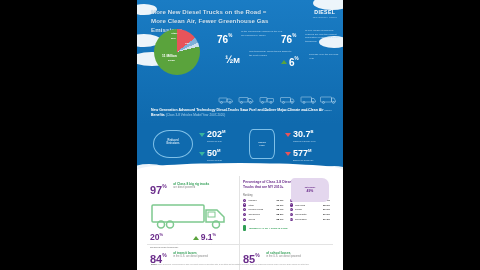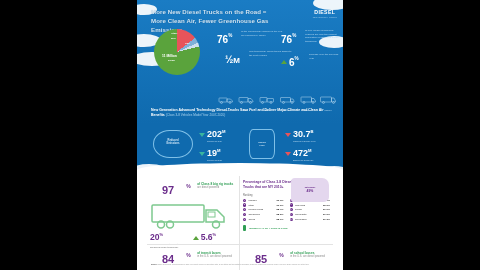--- a/index.html
+++ b/index.html
@@ -65,21 +65,21 @@
   .arrw.up-grn  { border-bottom:4px solid #5aa33c; }
 
   
   .panels { position:relative; width:100%; background:#fff; padding:6px 10px 0; }
   .prow { display:flex; }
   .cell { width:50%; padding:4px 3px 6px; position:relative; }
   .cell.lb { border-right:1px solid #e3e3e3; }
   .prow.top .cell { height:68px; }
   .prow.bot .cell { height:58px; border-top:1px solid #e3e3e3; }
 
-  .hnum { color:#6b2d8b; font-weight:bold; font-size:11px; line-height:1; display:inline-block;margin-left:12px; }
+  .hnum { color:#6b2d8b; font-weight:bold; font-size:11px; line-height:1; display:inline-block; }
   .hcap { display:inline-block; margin-left:2px; vertical-align:top; padding-top:2px; }
   .hcap b { font-size:3.2px; line-height:1.3; display:block; }
   .hcap span { font-size:2.6px; color:#8a8a8a; line-height:1.3; display:block; }
 
   .veh { position:relative; margin:3px 0 2px; height:30px; }
   .subnum { color:#6b2d8b; font-weight:bold; font-size:8.6px; line-height:1; }
   .subnum sup { font-size:4px; vertical-align:super; }
   .subcap { font-size:2.3px; color:#6d6d6d; line-height:1.35; margin-top:1px; }
   .twocol { display:flex; justify-content:space-between; padding-right:4px; }
   .twocol > div { width:48%; }
@@ -231,29 +231,29 @@
           <div>Saved</div>
           <div>Fuel</div>
         </div>
       </div>
 
       <div class="mstat" style="left:62px;top:6px;">
         <div class="mnum"><i class="arrw dn-teal"></i><span>202</span><sup>M</sup></div>
         <div class="mlab" style="margin-left:8px">Tonnes of CO₂</div>
       </div>
       <div class="mstat" style="left:62px;top:25px;">
-        <div class="mnum"><i class="arrw dn-teal"></i><span>19</span><sup>M</sup></div>
+        <div class="mnum"><i class="arrw dn-teal"></i><span>50</span><sup>M</sup></div>
         <div class="mlab" style="margin-left:8px">Tonnes of NOx</div>
       </div>
       <div class="mstat" style="left:148px;top:6px;">
         <div class="mnum"><i class="arrw dn-red"></i><span>30.7</span><sup>B</sup></div>
         <div class="mlab" style="margin-left:8px">Gallons of Diesel Fuel</div>
       </div>
       <div class="mstat" style="left:148px;top:25px;">
-        <div class="mnum"><i class="arrw dn-red"></i><span>472</span><sup>M</sup></div>
+        <div class="mnum"><i class="arrw dn-red"></i><span>577</span><sup>M</sup></div>
         <div class="mlab" style="margin-left:8px">Barrels of Crude Oil</div>
       </div>
       <div class="cloud" style="left:-8px;bottom:-8px;width:40px;height:14px;"></div>
       <div class="cloud" style="right:-8px;bottom:-9px;width:34px;height:13px;"></div>
       <div class="cloudband" style="bottom:-7px;border-radius:50% 50% 0 0;"></div>
     </div>
 
     <div class="panels">
 
       <div class="prow top">
@@ -275,21 +275,21 @@
               <circle cx="40" cy="47" r="7" fill="none" stroke="#7ec98f" stroke-width="3"></circle>
               <circle cx="132" cy="47" r="7" fill="none" stroke="#7ec98f" stroke-width="3"></circle>
             </svg>
           </div>
           <div class="twocol">
             <div>
               <div class="subnum"><span>20</span><sup>%</sup></div>
               <div class="subcap">powered by newest generation of advanced diesel technology</div>
             </div>
             <div>
-              <div class="subnum"><i class="arrw up-grn"></i><span>5.6</span><sup>%</sup></div>
+              <div class="subnum"><i class="arrw up-grn"></i><span>9.1</span><sup>%</sup></div>
               <div class="subcap">increase since last year</div>
             </div>
           </div>
         </div>
 
         <div class="cell">
           <div class="mapttl">Percentage of Class 3-8 Diesel Trucks that are MY 2010+</div>
           <div class="usmap">
             <div class="mv">
               <div style="font-size:2px">Nationwide</div>

